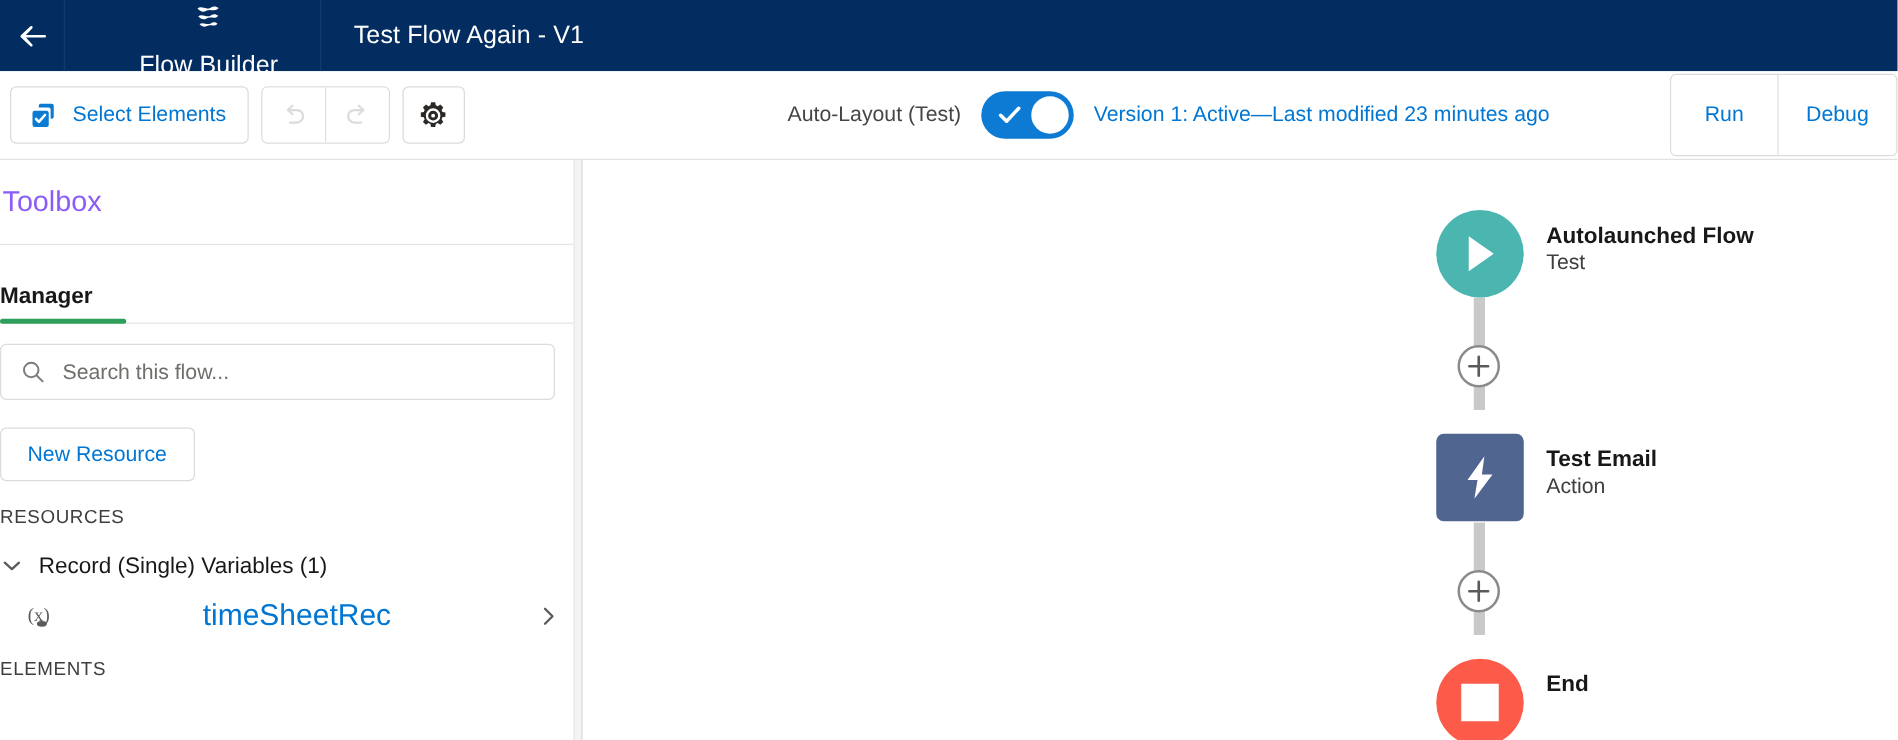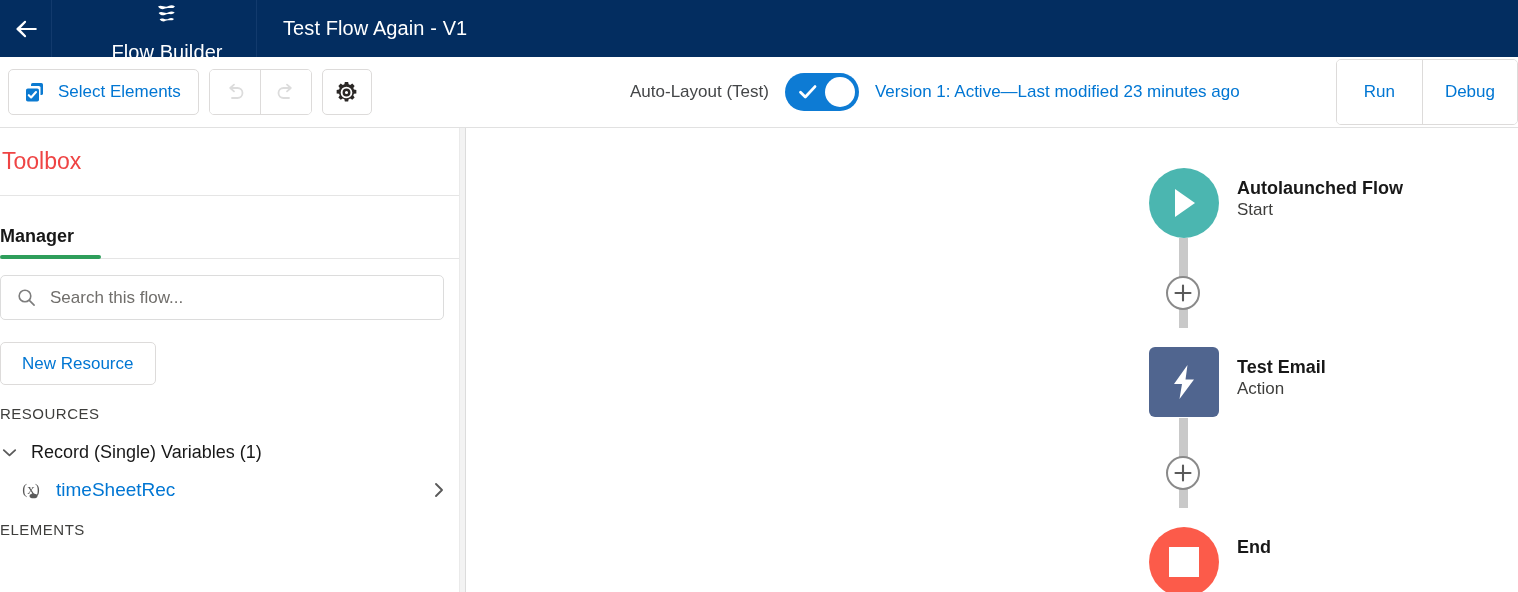--- a/index.html
+++ b/index.html
@@ -215,21 +215,21 @@
   }
   .toolbox-head {
     height: 68px;
     display: flex;
     align-items: center;
     padding-left: 2px;
     border-bottom: 1px solid #e5e5e5;
   }
   .toolbox-title {
     font-size: 23px;
-    color: #ef4444;
+    color: #8b5cf6;
     font-weight: 400;
   }
   .tabs {
     height: 63px;
     display: flex;
     align-items: flex-end;
     border-bottom: 1px solid #e5e5e5;
     padding-left: 0px;
   }
   .tab {
@@ -301,21 +301,21 @@
   .var-row {
     margin-top: 16px;
     display: flex;
     align-items: center;
     gap: 12px;
     padding-left: 18px;
     padding-right: 12px;
     cursor: pointer;
   }
   .var-icon { width: 26px; height: 22px; display:block; flex:0 0 auto;}
-  .var-name { font-size: 19px; color: #0176d3; flex: 1; }
+  .var-name { font-size: 24px; color: #0176d3; flex: 1; text-align: center; }
   .chev-right { width: 16px; height: 20px; display:block; flex:0 0 auto;}
 
   .panel-body { padding-left: 0px; }
 
   
   .panel-scrollbar {
     position: absolute;
     top: 128px;
     left: 459px;
     width: 7px;
@@ -540,21 +540,21 @@
   <div class="connector" style="left:712px; top:290px; height:90px;"></div>
 
   <div class="node" style="left:682px; top:40px;">
     <div class="start-circle node-shape">
       <svg width="32" height="34" viewBox="0 0 32 34">
         <path d="M7 3 L27 17 L7 31 Z" fill="#ffffff"></path>
       </svg>
     </div>
     <div class="node-text">
       <div class="node-title">Autolaunched Flow</div>
-      <div class="node-sub">Start</div>
+      <div class="node-sub">Test</div>
     </div>
   </div>
 
   <div class="plus-node" style="left:699px; top:148px;">
     <svg width="22" height="22" viewBox="0 0 22 22">
       <path d="M11 3.5 V18.5 M3.5 11 H18.5" stroke="#5a5a5a" stroke-width="2.1" stroke-linecap="round"></path>
     </svg>
   </div>
 
   <div class="node" style="left:682px; top:219px;">

